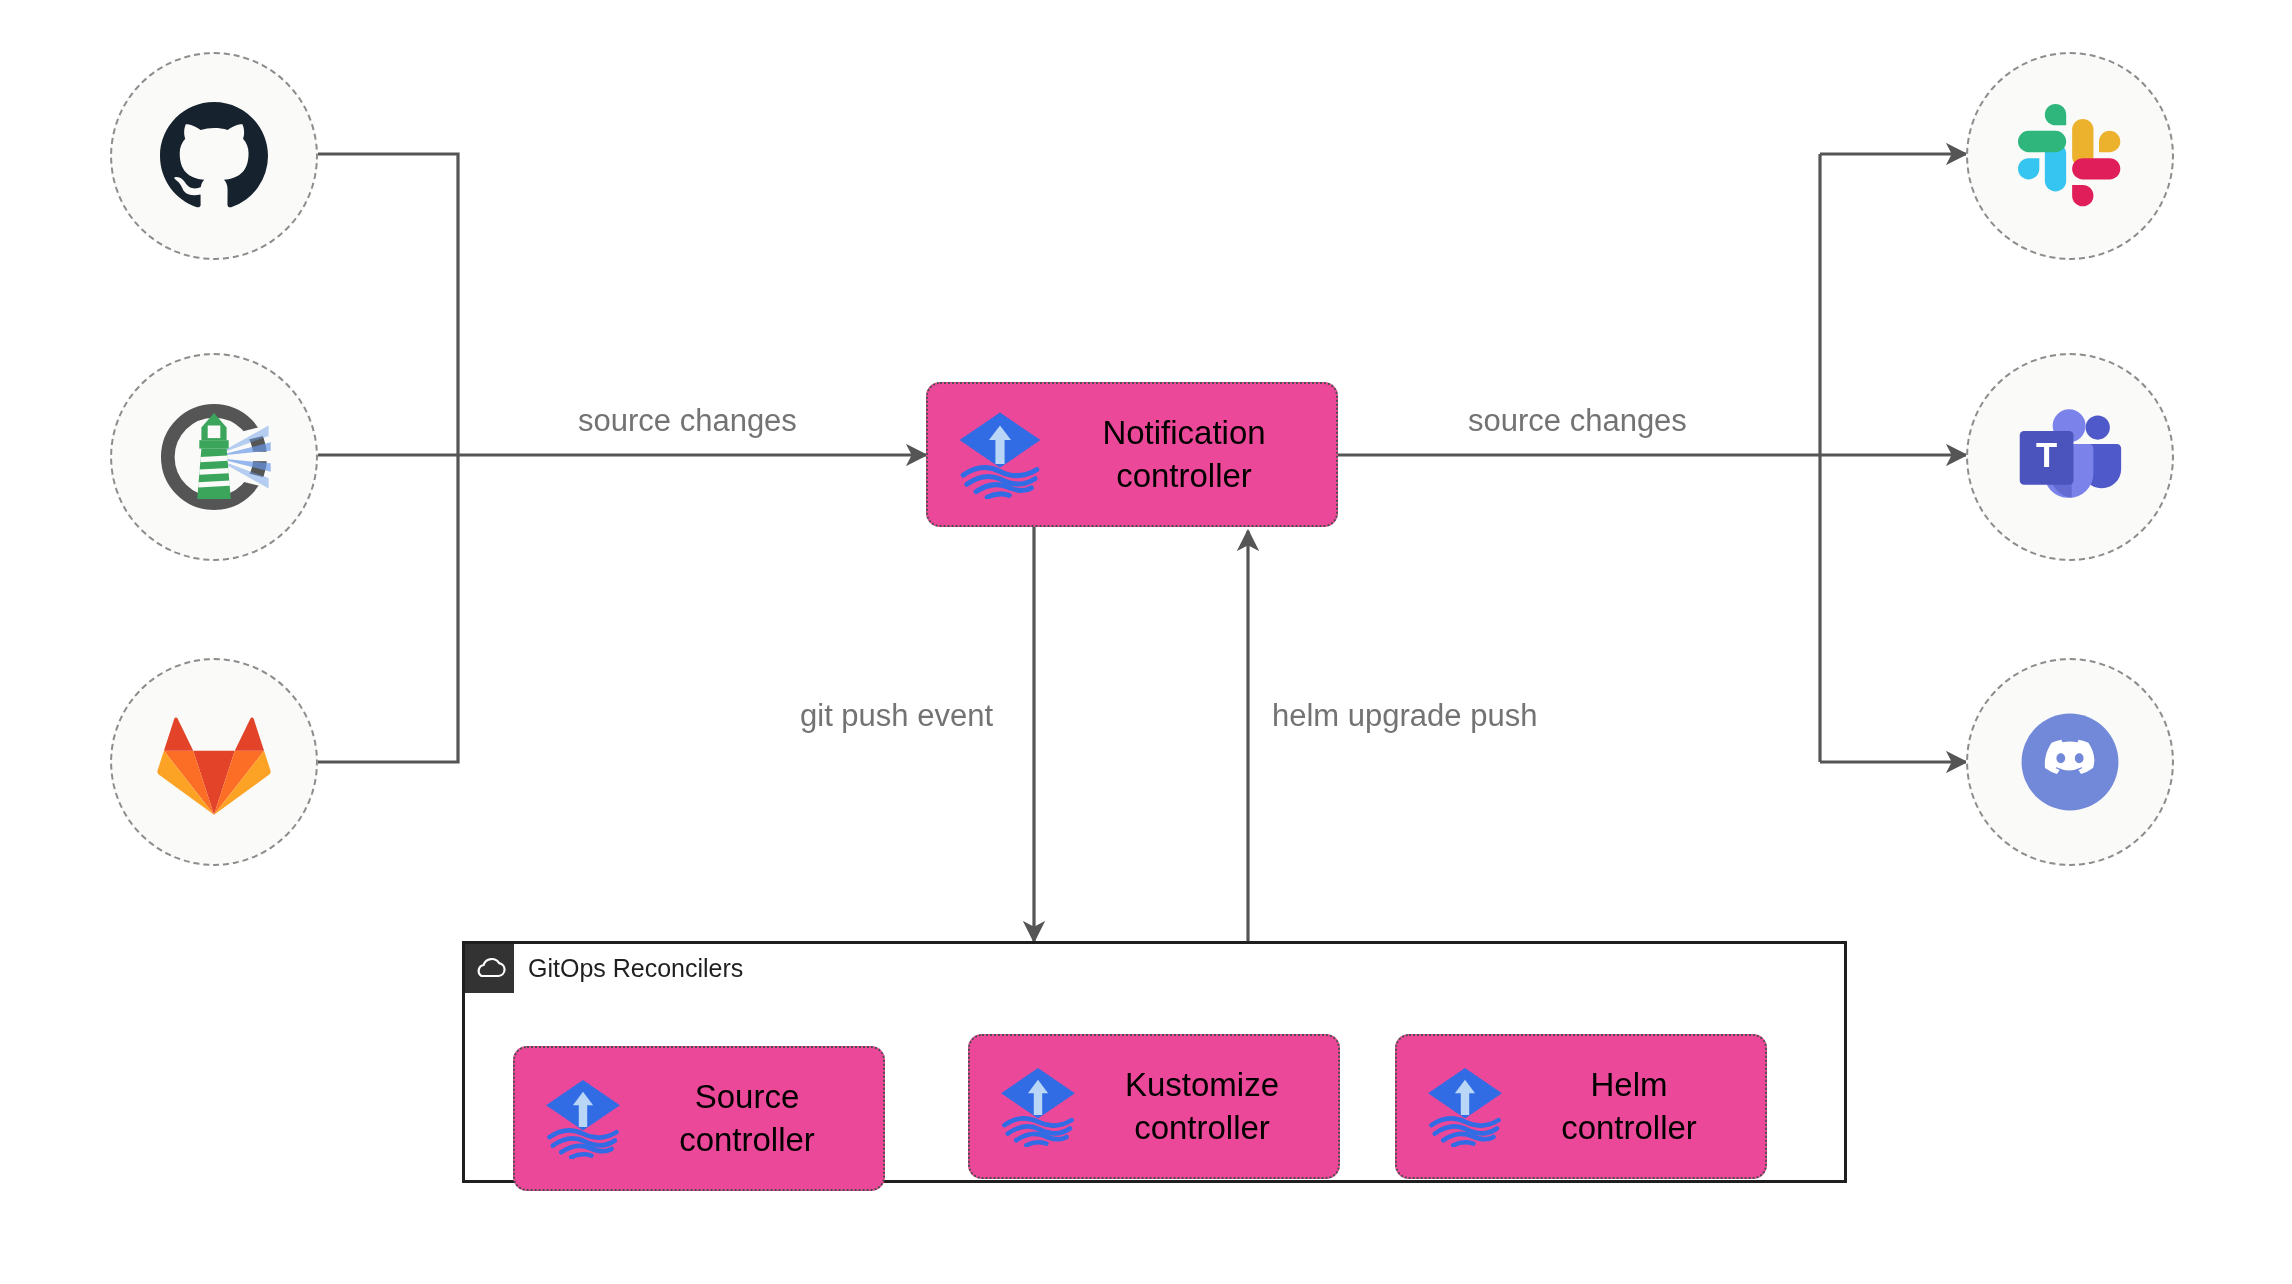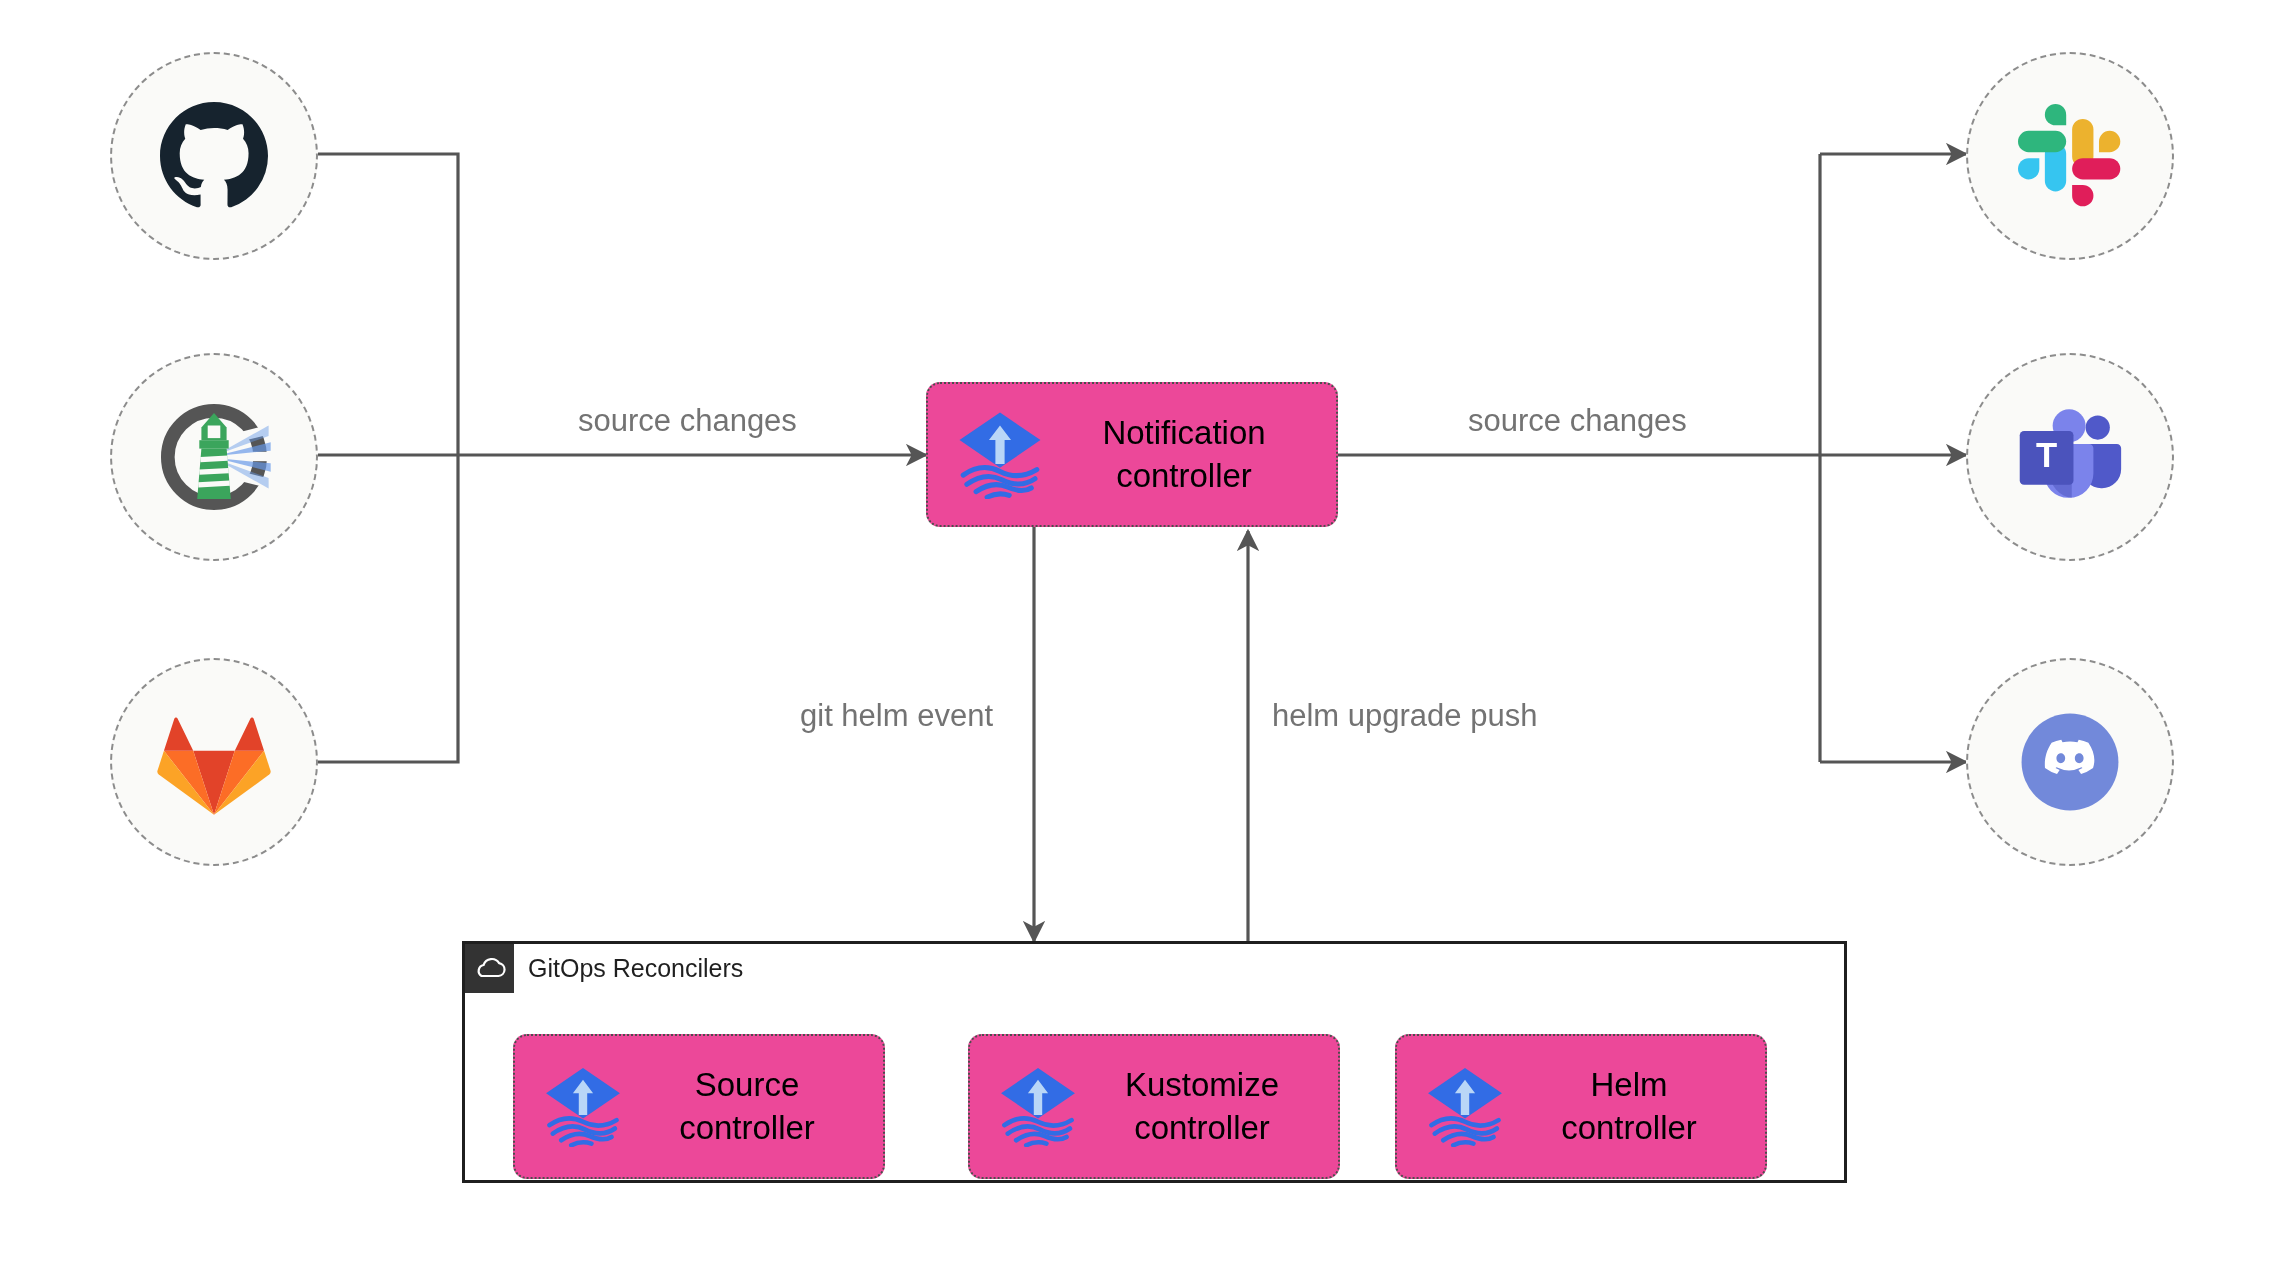--- a/index.html
+++ b/index.html
@@ -263,21 +263,21 @@
   <div id="gitops-container">
     <div id="gitops-titlebar">
       <div id="gitops-badge">
         <svg width="34" height="24" viewBox="0 0 34 24">
           <path fill="none" stroke="#ffffff" stroke-width="2.2" d="M8.5 19h17a6.5 6.5 0 0 0 .6-12.9A8.6 8.6 0 0 0 10.6 8 6 6 0 0 0 8.5 19Z"></path>
         </svg>
       </div>
       <span id="gitops-title">GitOps Reconcilers</span>
     </div>
 
-    <div class="ctrl-box" style="left:48px; top:90px; width:372px; height:145px;">
+    <div class="ctrl-box" style="left:48px; top:102px; width:372px; height:145px;">
       <span class="ctrl-icon">
         <svg width="84" height="84" viewBox="0 0 100 100">
           <path fill="#326ce5" d="M50 6 L94 36 L50 66 L6 36 Z"></path>
           <path fill="#b9d6f7" d="M50 20 L62 36 L55 36 L55 62 L45 62 L45 36 L38 36 Z"></path>
           <g stroke="#326ce5" stroke-width="5.5" fill="none" stroke-linecap="round">
             <path d="M10 74 Q30 60 50 70 Q70 80 90 68"></path>
             <path d="M14 84 Q34 70 52 79 Q72 89 88 78"></path>
             <path d="M24 92 Q42 80 58 87 Q74 94 84 88"></path>
             <path d="M36 98 Q48 92 60 96"></path>
           </g>
@@ -319,17 +319,17 @@
       </span>
       <span class="ctrl-label">Helm
 controller</span>
     </div>
   </div>
 
   <div class="edge-label" style="left:578px; top:403px;">source changes</div>
 
   <div class="edge-label" style="left:1468px; top:403px;">source changes</div>
 
-  <div class="edge-label" style="left:800px; top:698px;">git helm event</div>
+  <div class="edge-label" style="left:800px; top:698px;">git push event</div>
 
   <div class="edge-label" style="left:1272px; top:698px;">helm upgrade push</div>
 
 </div>
 
 </body></html>

